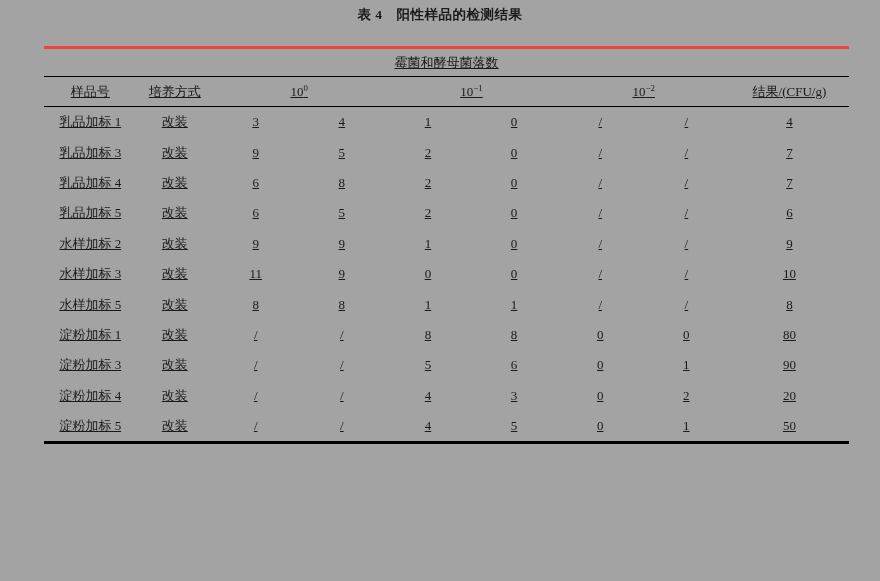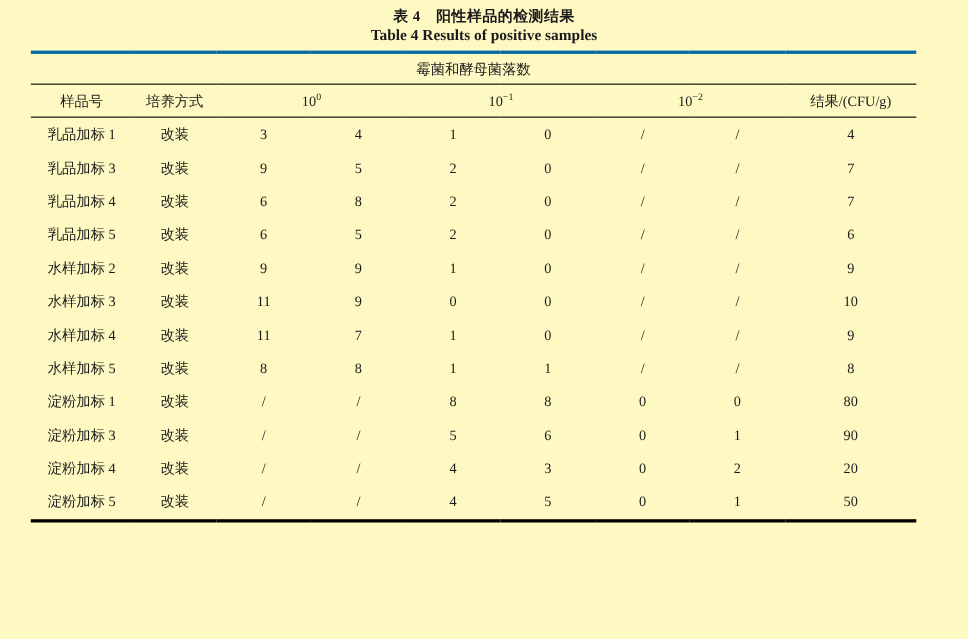--- a/index.html
+++ b/index.html
@@ -4,21 +4,21 @@
 <style>
   html, body {
     margin: 0;
     padding: 0;
     background: #ffffff;
   }
   .page {
     position: relative;
     width: 880px;
     height: 581px;
-    background: #fef9c3;
+    background: #a3a3a3;
     color: #1a1a1a;
     font-family: "Liberation Serif", "DejaVu Serif", serif;
     overflow: hidden;
   }
   .caption {
     position: absolute;
     top: 6px;
     left: 0;
     width: 100%;
     text-align: center;
@@ -30,28 +30,29 @@
     letter-spacing: 0.5px;
   }
   .cap-en {
     font-size: 14px;
     font-weight: 700;
     line-height: 17px;
   }
   table.results {
     position: absolute;
     top: 46px;
-    left: 28px;
+    left: 44px;
     width: 805px;
     border-collapse: collapse;
     table-layout: fixed;
-    border-top: 3px solid #0369a1;
+    border-top: 3px solid #ef4444;
     border-bottom: 3px solid #000000;
     font-size: 13px;
     color: #1a1a1a;
+    text-decoration: underline;
   }
   table.results th,
   table.results td {
     padding: 0;
     text-align: center;
     vertical-align: middle;
     font-weight: 400;
     white-space: nowrap;
     overflow: hidden;
   }
@@ -73,21 +74,20 @@
     letter-spacing: 0;
   }
 </style>
 </head>
 <body>
 
 <div class="page">
 
   <div class="caption">
     <div class="cap-zh">表 4　阳性样品的检测结果</div>
-    <div class="cap-en">Table 4 Results of positive samples</div>
   </div>
 
   <table class="results">
     <colgroup>
       <col style="width:11.5%">
       <col style="width:9.5%">
       <col style="width:10.6%">
       <col style="width:10.8%">
       <col style="width:10.6%">
       <col style="width:10.8%">
@@ -169,31 +169,20 @@
           <td>改装</td>
           <td>11</td>
           <td>9</td>
           <td>0</td>
           <td>0</td>
           <td>/</td>
           <td>/</td>
           <td>10</td>
         </tr>
         <tr>
-          <td>水样加标 4</td>
-          <td>改装</td>
-          <td>11</td>
-          <td>7</td>
-          <td>1</td>
-          <td>0</td>
-          <td>/</td>
-          <td>/</td>
-          <td>9</td>
-        </tr>
-        <tr>
           <td>水样加标 5</td>
           <td>改装</td>
           <td>8</td>
           <td>8</td>
           <td>1</td>
           <td>1</td>
           <td>/</td>
           <td>/</td>
           <td>8</td>
         </tr>

